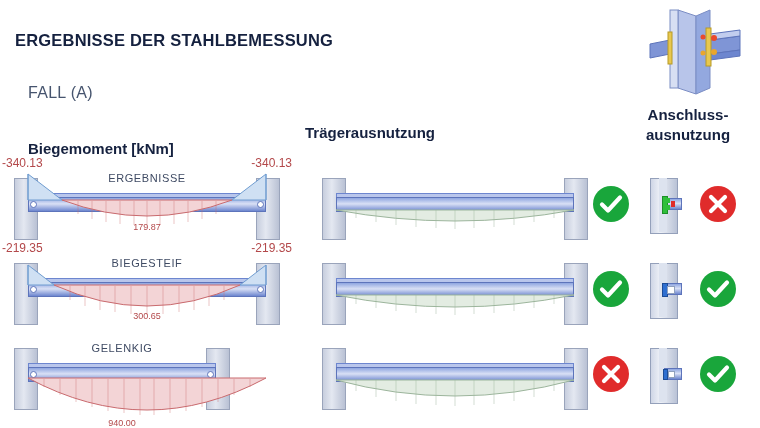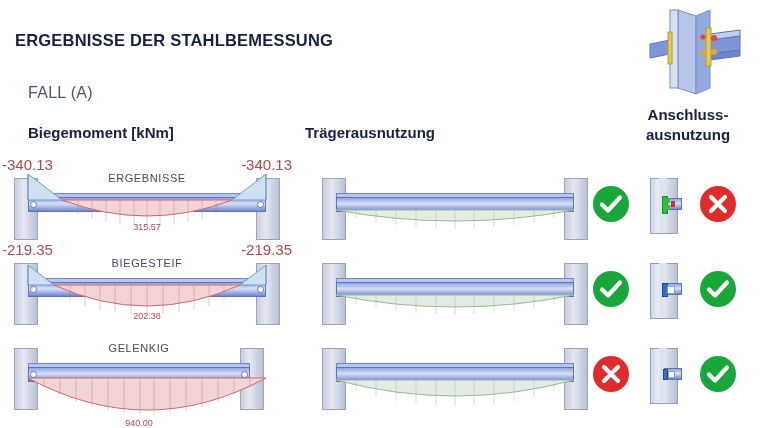--- a/index.html
+++ b/index.html
@@ -16,21 +16,21 @@
     font-size:16.5px;font-weight:bold;letter-spacing:.2px;
     line-height:20px;color:#15213f;
   }
   .subtitle{
     position:absolute;left:28px;top:84px;
     font-size:16px;color:#46546e;letter-spacing:.3px;
   }
   .col-head{
     position:absolute;font-size:15px;font-weight:bold;color:#15213f;
   }
-  .head-moment{left:28px;top:124px;}
+  .head-moment{left:28px;top:140px;}
   .head-util{left:305px;top:124px;}
   .head-conn{left:630px;top:105px;text-align:center;line-height:20px;}
 
   
   .row{position:absolute;left:0;}
   .row1{top:160px;}
   .row2{top:245px;}
   .row3{top:330px;}
 
   
@@ -54,21 +54,21 @@
   .girder-top{
     position:absolute;left:14px;right:14px;top:33px;height:4px;
     background:#b9c6ec;border:1px solid #6d86cf;border-bottom:none;
   }
   .node{
     position:absolute;width:5px;height:5px;border-radius:50%;
     background:#ffffff;border:1px solid #5d74bb;top:41px;
   }
 
   .lbl{
-    position:absolute;font-size:15px;color:#b3484a;white-space:nowrap;
+    position:absolute;font-size:12px;color:#b3484a;white-space:nowrap;
   }
   .lbl-left{left:-12px;top:0px;}
   .lbl-right{right:-12px;top:0px;}
   .lbl-mid{left:50%;transform:translateX(-50%);font-size:9px;color:#b3484a;}
 
   .mode{
     position:absolute;left:50%;transform:translateX(-50%);top:12px;
     font-size:11px;color:#3e4a63;letter-spacing:.6px;
   }
 
@@ -165,21 +165,21 @@
         <line x1="160" y1="27" x2="160" y2="48"></line>
           <line x1="174" y1="27" x2="174" y2="45"></line>
         <line x1="188" y1="27" x2="188" y2="40"></line>
       </g>
       <line x1="0" y1="0" x2="0" y2="26" stroke="#6f9cd0" stroke-width="1"></line>
       <line x1="238" y1="0" x2="238" y2="26" stroke="#6f9cd0" stroke-width="1"></line>
     </svg>
     <div class="mode">ERGEBNISSE</div>
     <div class="lbl lbl-left" style="top:-4px;">-340.13</div>
     <div class="lbl lbl-right" style="top:-4px;">-340.13</div>
-    <div class="lbl lbl-mid" style="top:62px;">315.57</div>
+    <div class="lbl lbl-mid" style="top:62px;">179.87</div>
   </div>
 
   <div class="beam beam-right" style="position:absolute;width:266px;height:72px;">
     <div class="col l"></div>
     <div class="col r"></div>
     <div class="girder-top"></div>
     <div class="girder"></div>
     <svg style="position:absolute;left:14px;top:50px;" width="238" height="28">
       <path d="M0,0 Q119,22 238,0 Z" fill="#e3ece2" stroke="#9cb59c" stroke-width="1"></path>
       <g stroke="#9cb59c" stroke-width="0.5" opacity="0.9">
@@ -246,21 +246,21 @@
         <line x1="166" y1="21" x2="166" y2="45"></line>
           <line x1="181" y1="21" x2="181" y2="41"></line>
         <line x1="196" y1="21" x2="196" y2="35"></line>
       </g>
       <line x1="0" y1="0" x2="0" y2="20" stroke="#6f9cd0" stroke-width="1"></line>
       <line x1="238" y1="0" x2="238" y2="20" stroke="#6f9cd0" stroke-width="1"></line>
     </svg>
     <div class="mode">BIEGESTEIF</div>
     <div class="lbl lbl-left" style="top:-4px;">-219.35</div>
     <div class="lbl lbl-right" style="top:-4px;">-219.35</div>
-    <div class="lbl lbl-mid" style="top:66px;">202.38</div>
+    <div class="lbl lbl-mid" style="top:66px;">300.65</div>
   </div>
 
   <div class="beam beam-right" style="position:absolute;width:266px;height:72px;">
     <div class="col l"></div>
     <div class="col r"></div>
     <div class="girder-top"></div>
     <div class="girder"></div>
     <svg style="position:absolute;left:14px;top:50px;" width="238" height="28">
       <path d="M0,0 Q119,24 238,0 Z" fill="#e3ece2" stroke="#9cb59c" stroke-width="1"></path>
       <g stroke="#9cb59c" stroke-width="0.5" opacity="0.9">
@@ -295,21 +295,21 @@
 
   <div class="mark ok" style="left:700px;top:26px;">
     <svg width="36" height="36" viewBox="0 0 36 36">
         <path d="M9 18.5 L15 24.5 L27 11.5" stroke="#ffffff" stroke-width="4.2" fill="none" stroke-linecap="round" stroke-linejoin="round"></path>
       </svg>
   </div>
 </div>
 
 <div class="row row3">
 
-  <div class="beam beam-left" style="position:absolute;width:250px;height:72px;">
+  <div class="beam beam-left" style="position:absolute;width:216px;height:72px;">
     <div class="col l"></div>
     <div class="col r"></div>
     <div class="girder-top"></div>
     <div class="girder"></div>
     <div class="node" style="left:16px;"></div>
     <div class="node" style="right:16px;"></div>
     <svg style="position:absolute;left:14px;top:48px;" width="238" height="52">
       <path d="M0,0 Q119,64 238,0 Z" fill="#f3d4d6" stroke="#c96a6e" stroke-width="1"></path>
       <g stroke="#c96a6e" stroke-width="0.5" opacity="0.8">
         <line x1="16" y1="1" x2="16" y2="9"></line>

